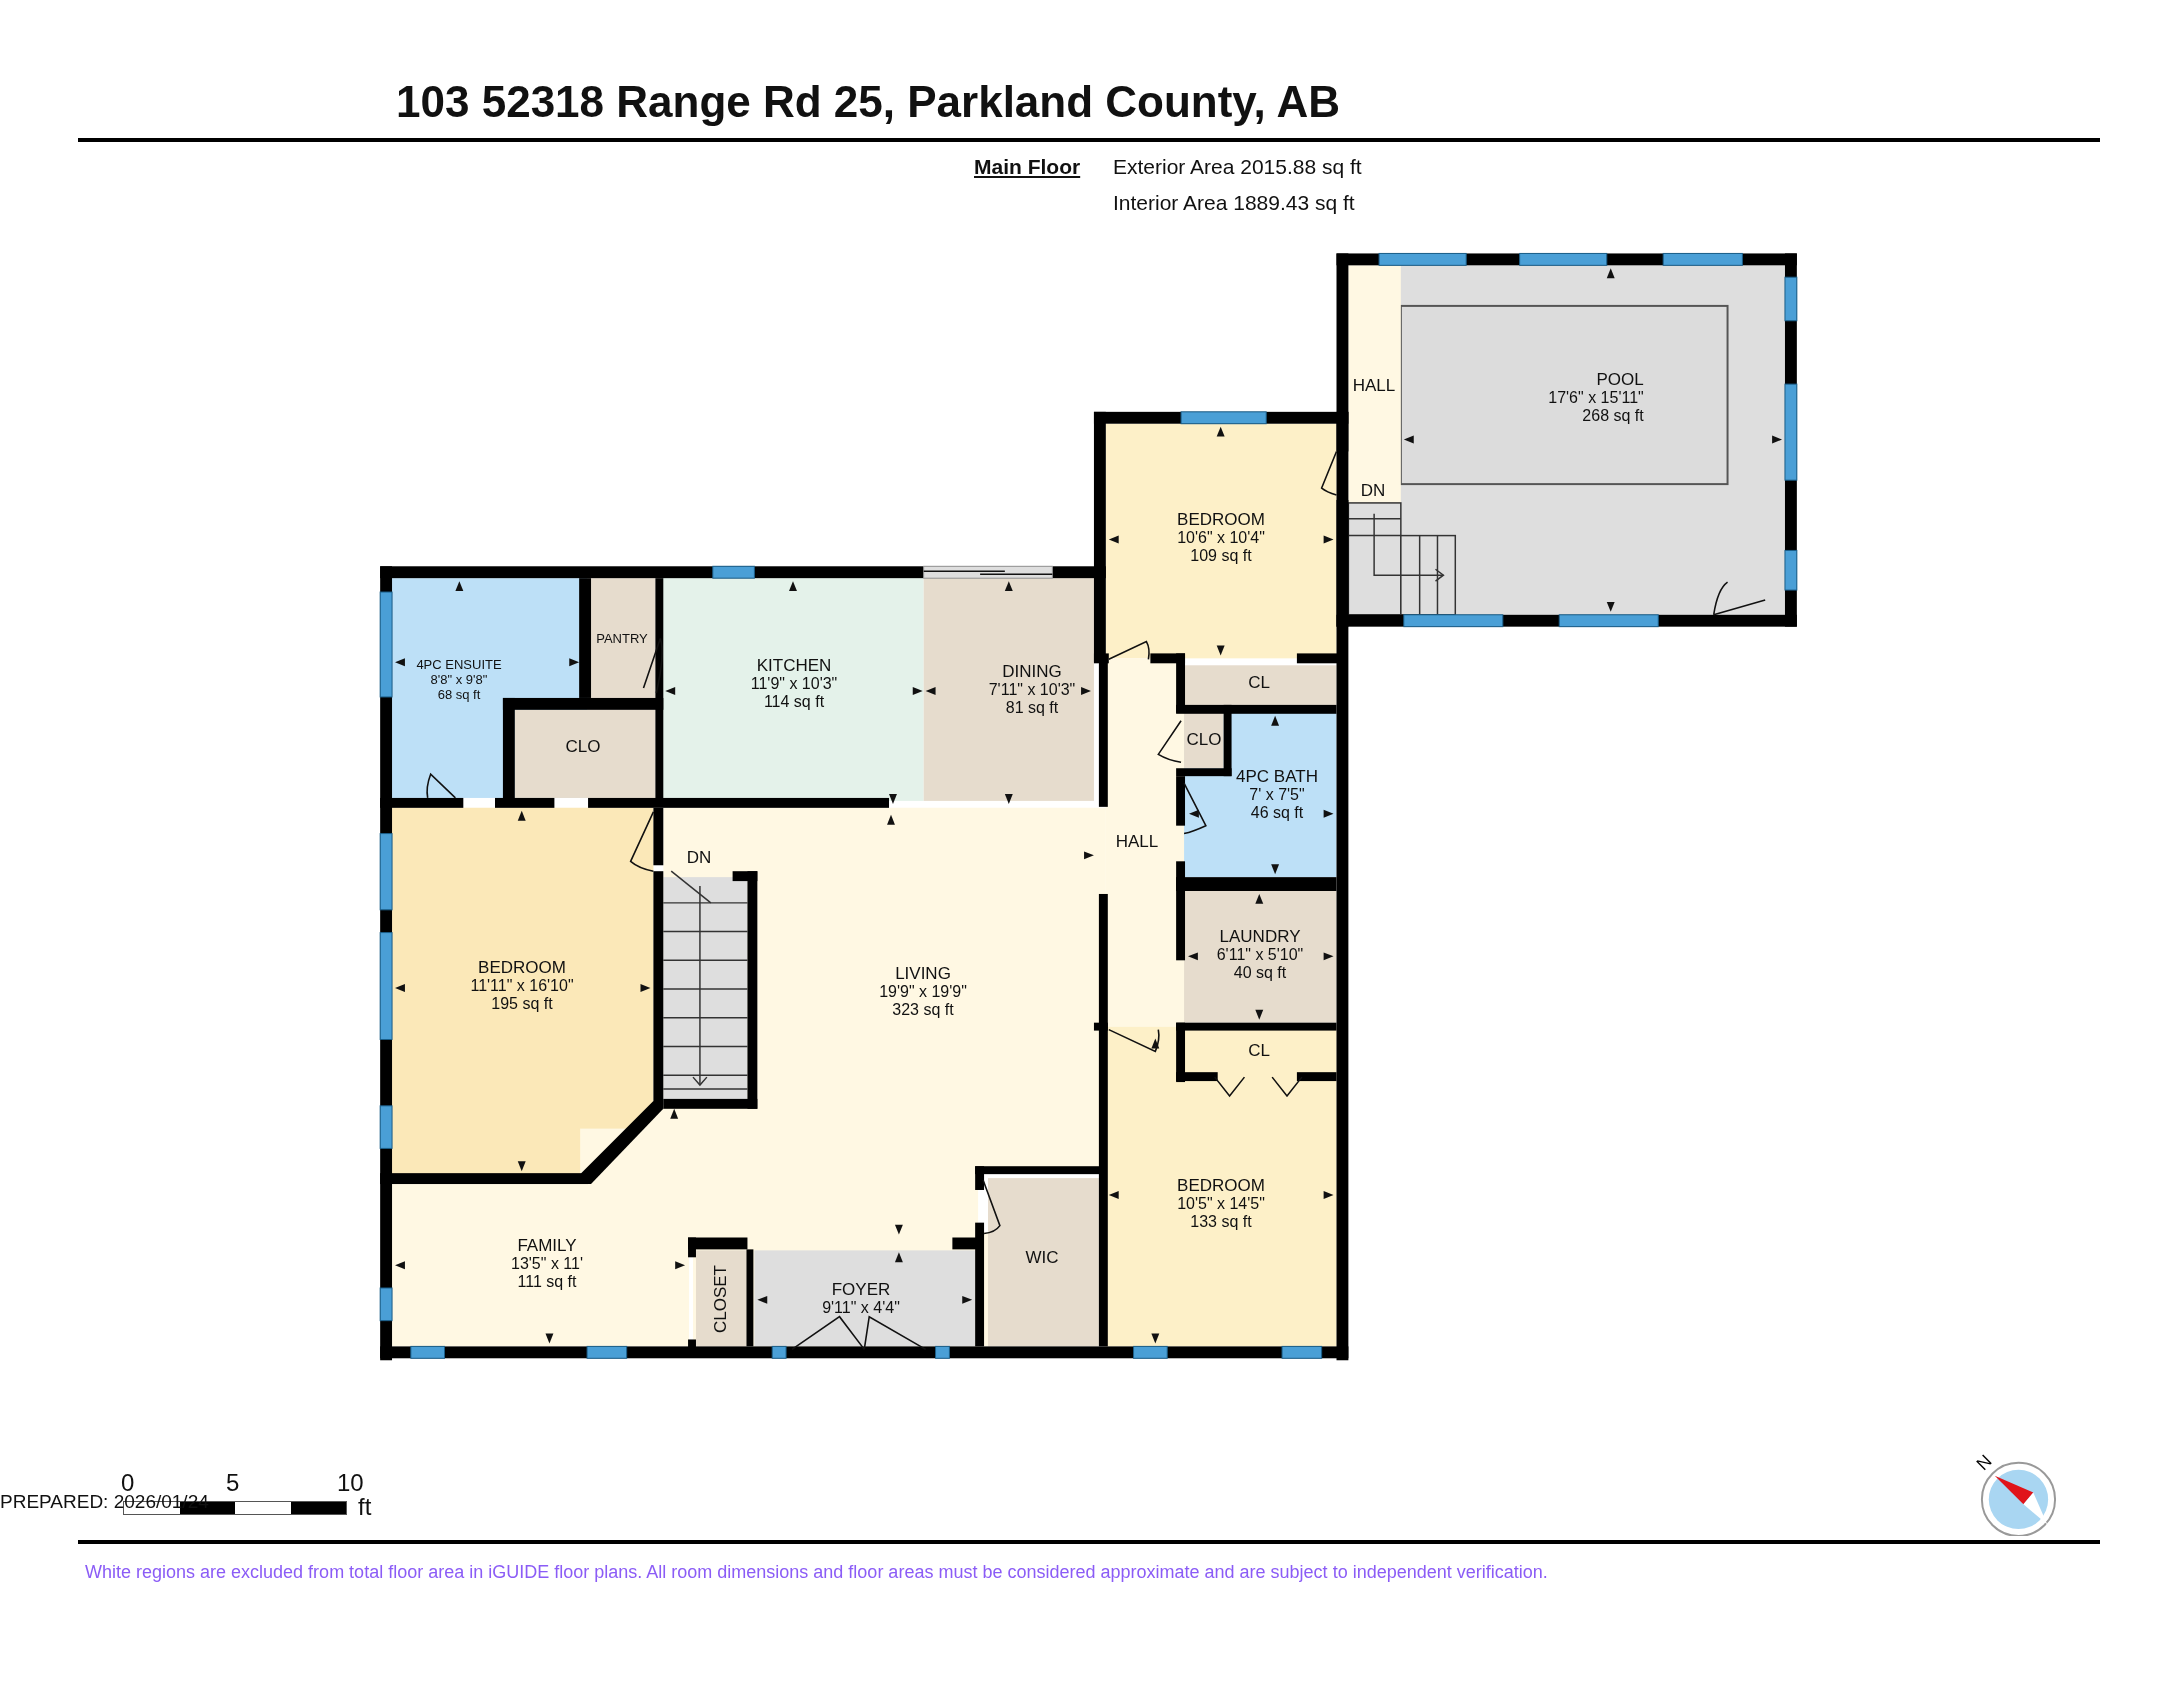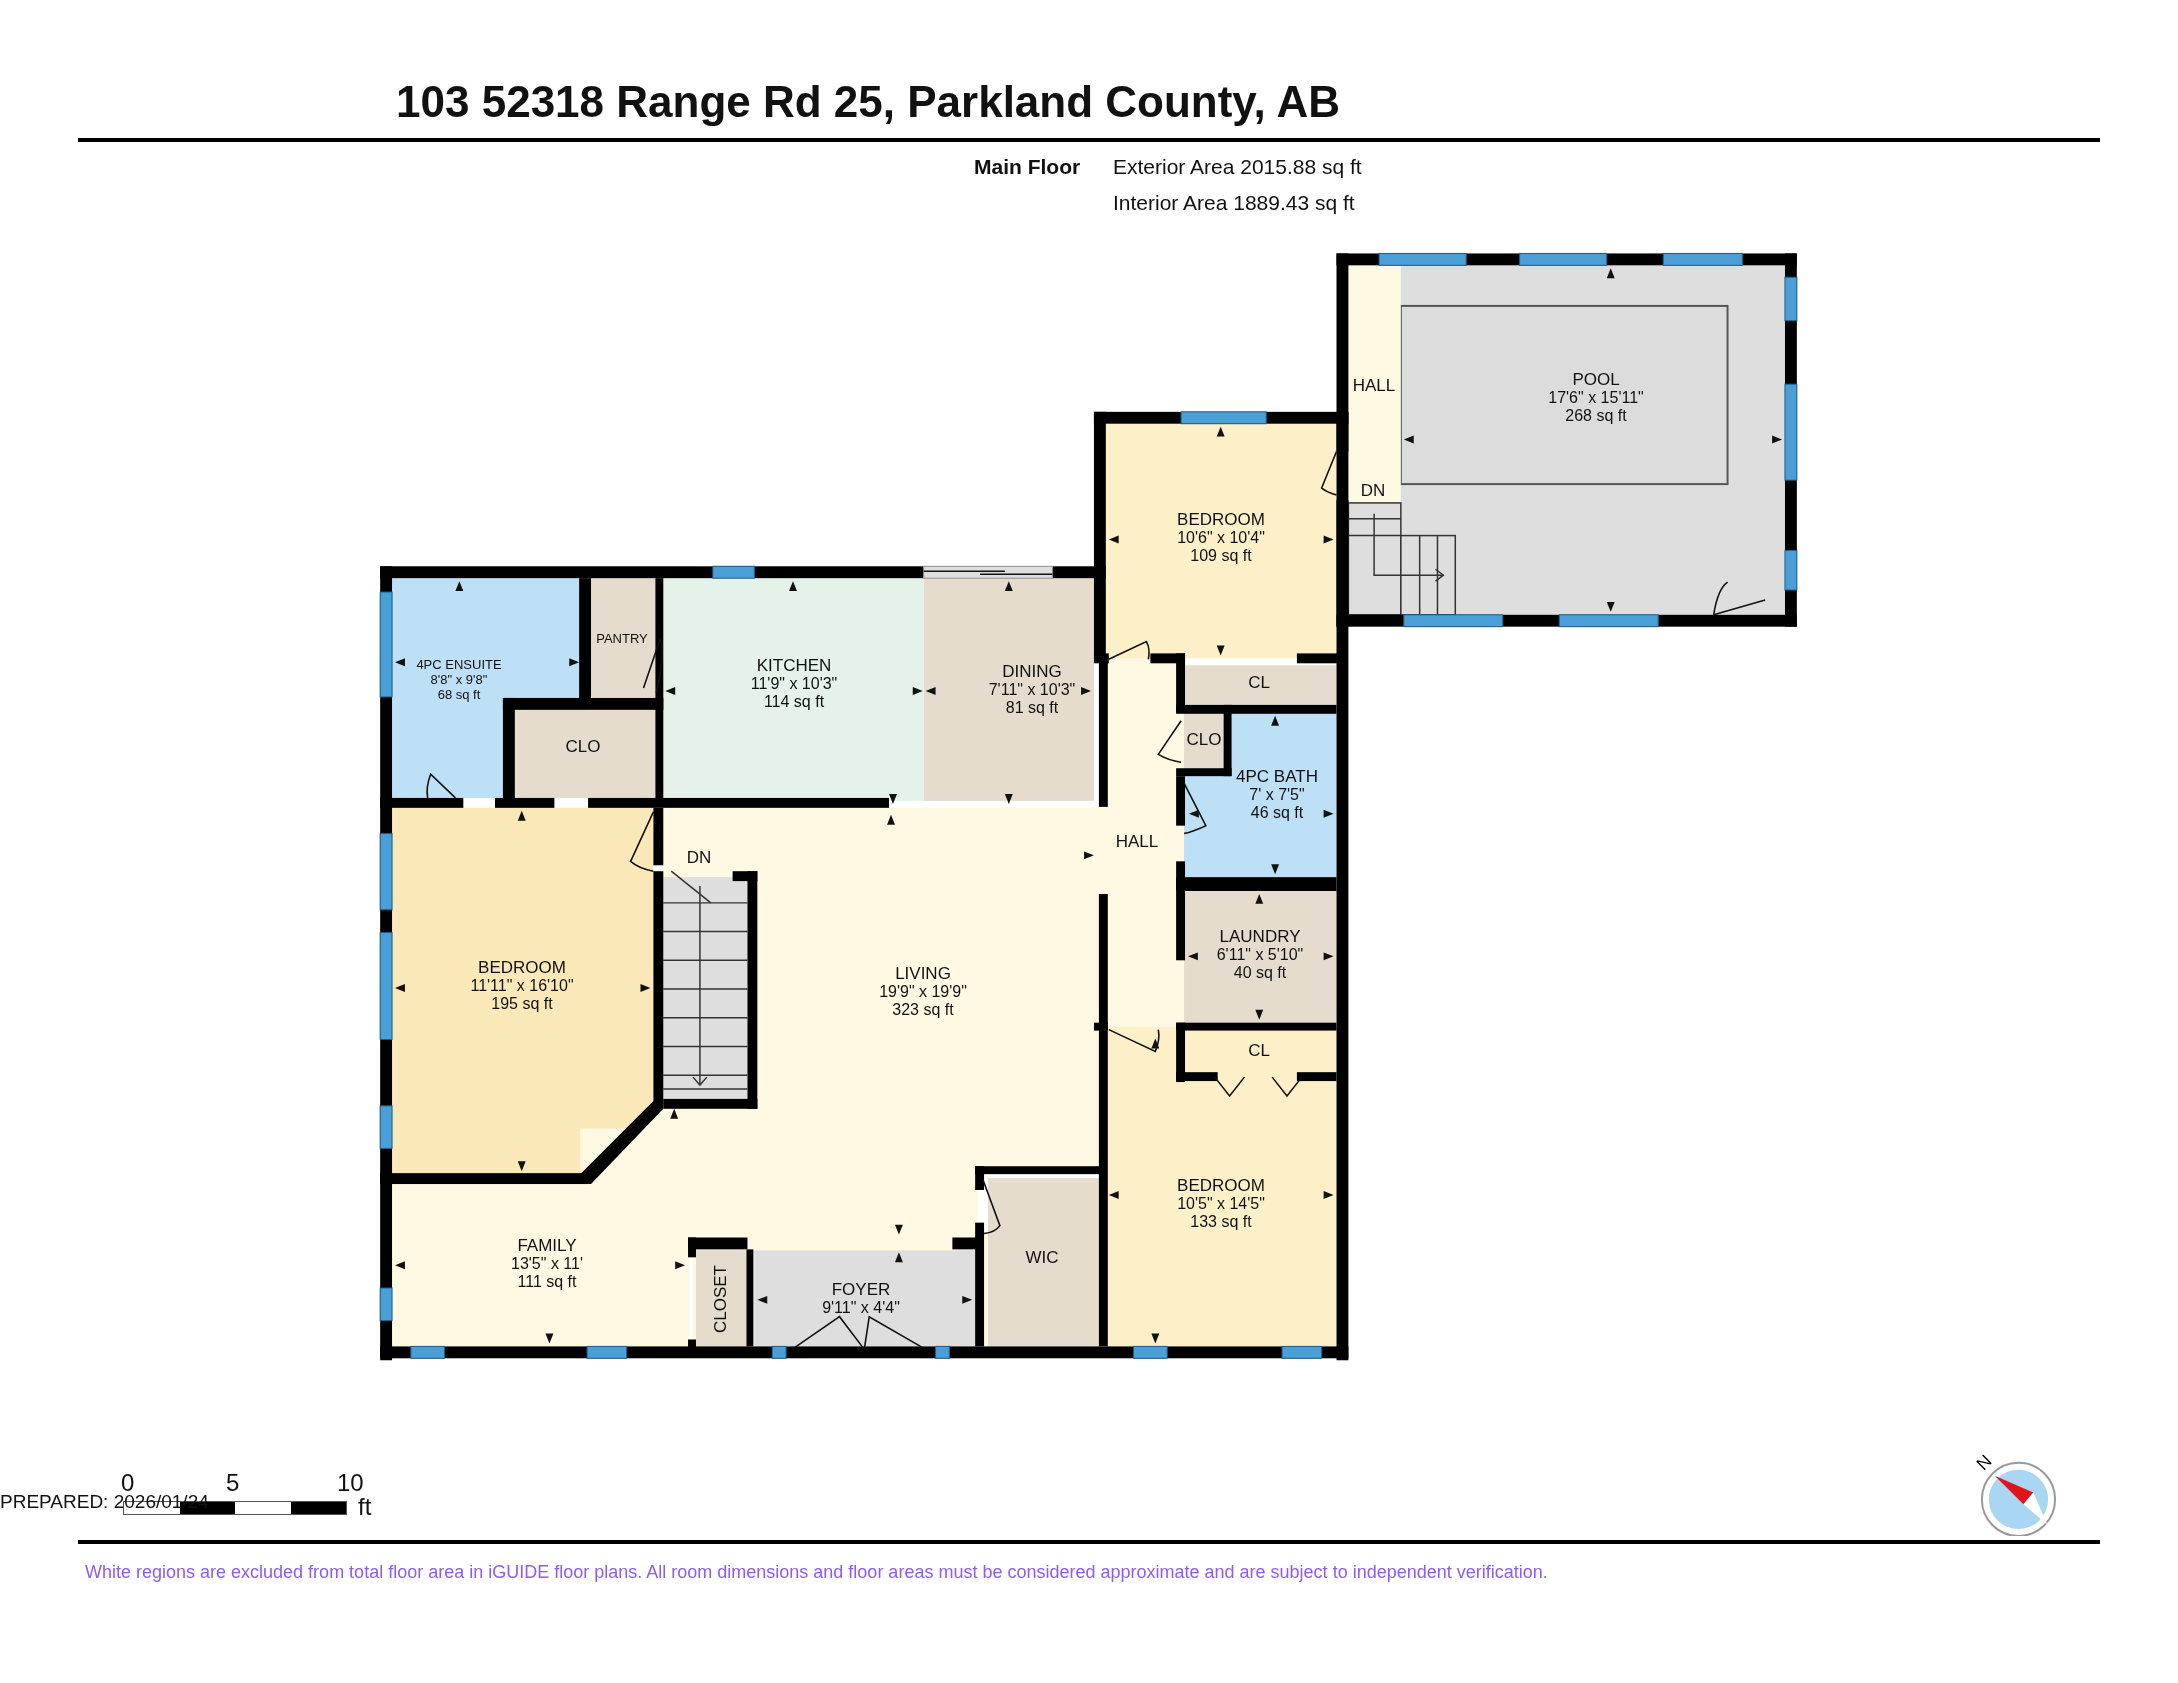--- a/index.html
+++ b/index.html
@@ -23,21 +23,21 @@
   .prepared { position: absolute; top: 1491px; left: 0; width: 2099px; text-align: left; font-size: 19px; }
   .footer { position: absolute; top: 1562px; left: 85px; font-size: 18px; color: #8b5cf6; }
   .compass { position: absolute; left: 1972px; top: 1447px; }
 </style>
 </head>
 <body>
 
 <div class="title">103 52318 Range Rd 25, Parkland County, AB</div>
 <div class="rule" style="top:138px;"></div>
 
-<div class="hdr bold" style="left:974px; top:155px;">Main Floor</div>
+<div class="hdr bold" style="left:974px; top:155px;text-decoration:underline;">Main Floor</div>
 <div class="hdr" style="left:1113px; top:155px;">Exterior Area 2015.88 sq ft</div>
 <div class="hdr" style="left:1113px; top:191px;">Interior Area 1889.43 sq ft</div>
 
 <svg class="plan" width="2178" height="1683" viewBox="0 0 2200 1700">
 
   <rect x="1362" y="268" width="441" height="353" fill="#dedede"></rect>
   <rect x="1415" y="309" width="330" height="180" fill="#dcdcdc" stroke="#555" stroke-width="2"></rect>
   <rect x="1362" y="268" width="53" height="240" fill="#fff8e3"></rect>
 
   <g stroke="#333" stroke-width="1.5" fill="none">
@@ -263,21 +263,21 @@
     <polygon points="1272,1030 1268,1020 1276,1020"></polygon>
     <polygon points="1200,966 1210,962 1210,970"></polygon>
     <polygon points="1347,966 1337,962 1337,970"></polygon>
     <polygon points="1120,1207 1130,1203 1130,1211"></polygon>
     <polygon points="1347,1207 1337,1203 1337,1211"></polygon>
     <polygon points="1167,1357 1163,1347 1171,1347"></polygon>
     <polygon points="1167,1049 1163,1059 1171,1059"></polygon>
   </g>
 </svg>
 
-<div class="room-label" style="left:1596px; top:398px;">
+<div class="room-label" style="left:1596px; top:398px;text-align:right;">
   <div class="name">POOL</div>
   <div>17'6" x 15'11"</div>
   <div>268 sq ft</div>
 </div>
 <div class="room-label" style="left:1374px; top:386px;">
     <div class="name">HALL</div>
   </div>
 <div class="room-label" style="left:1373px; top:491px;">
     <div class="name">DN</div>
   </div>

